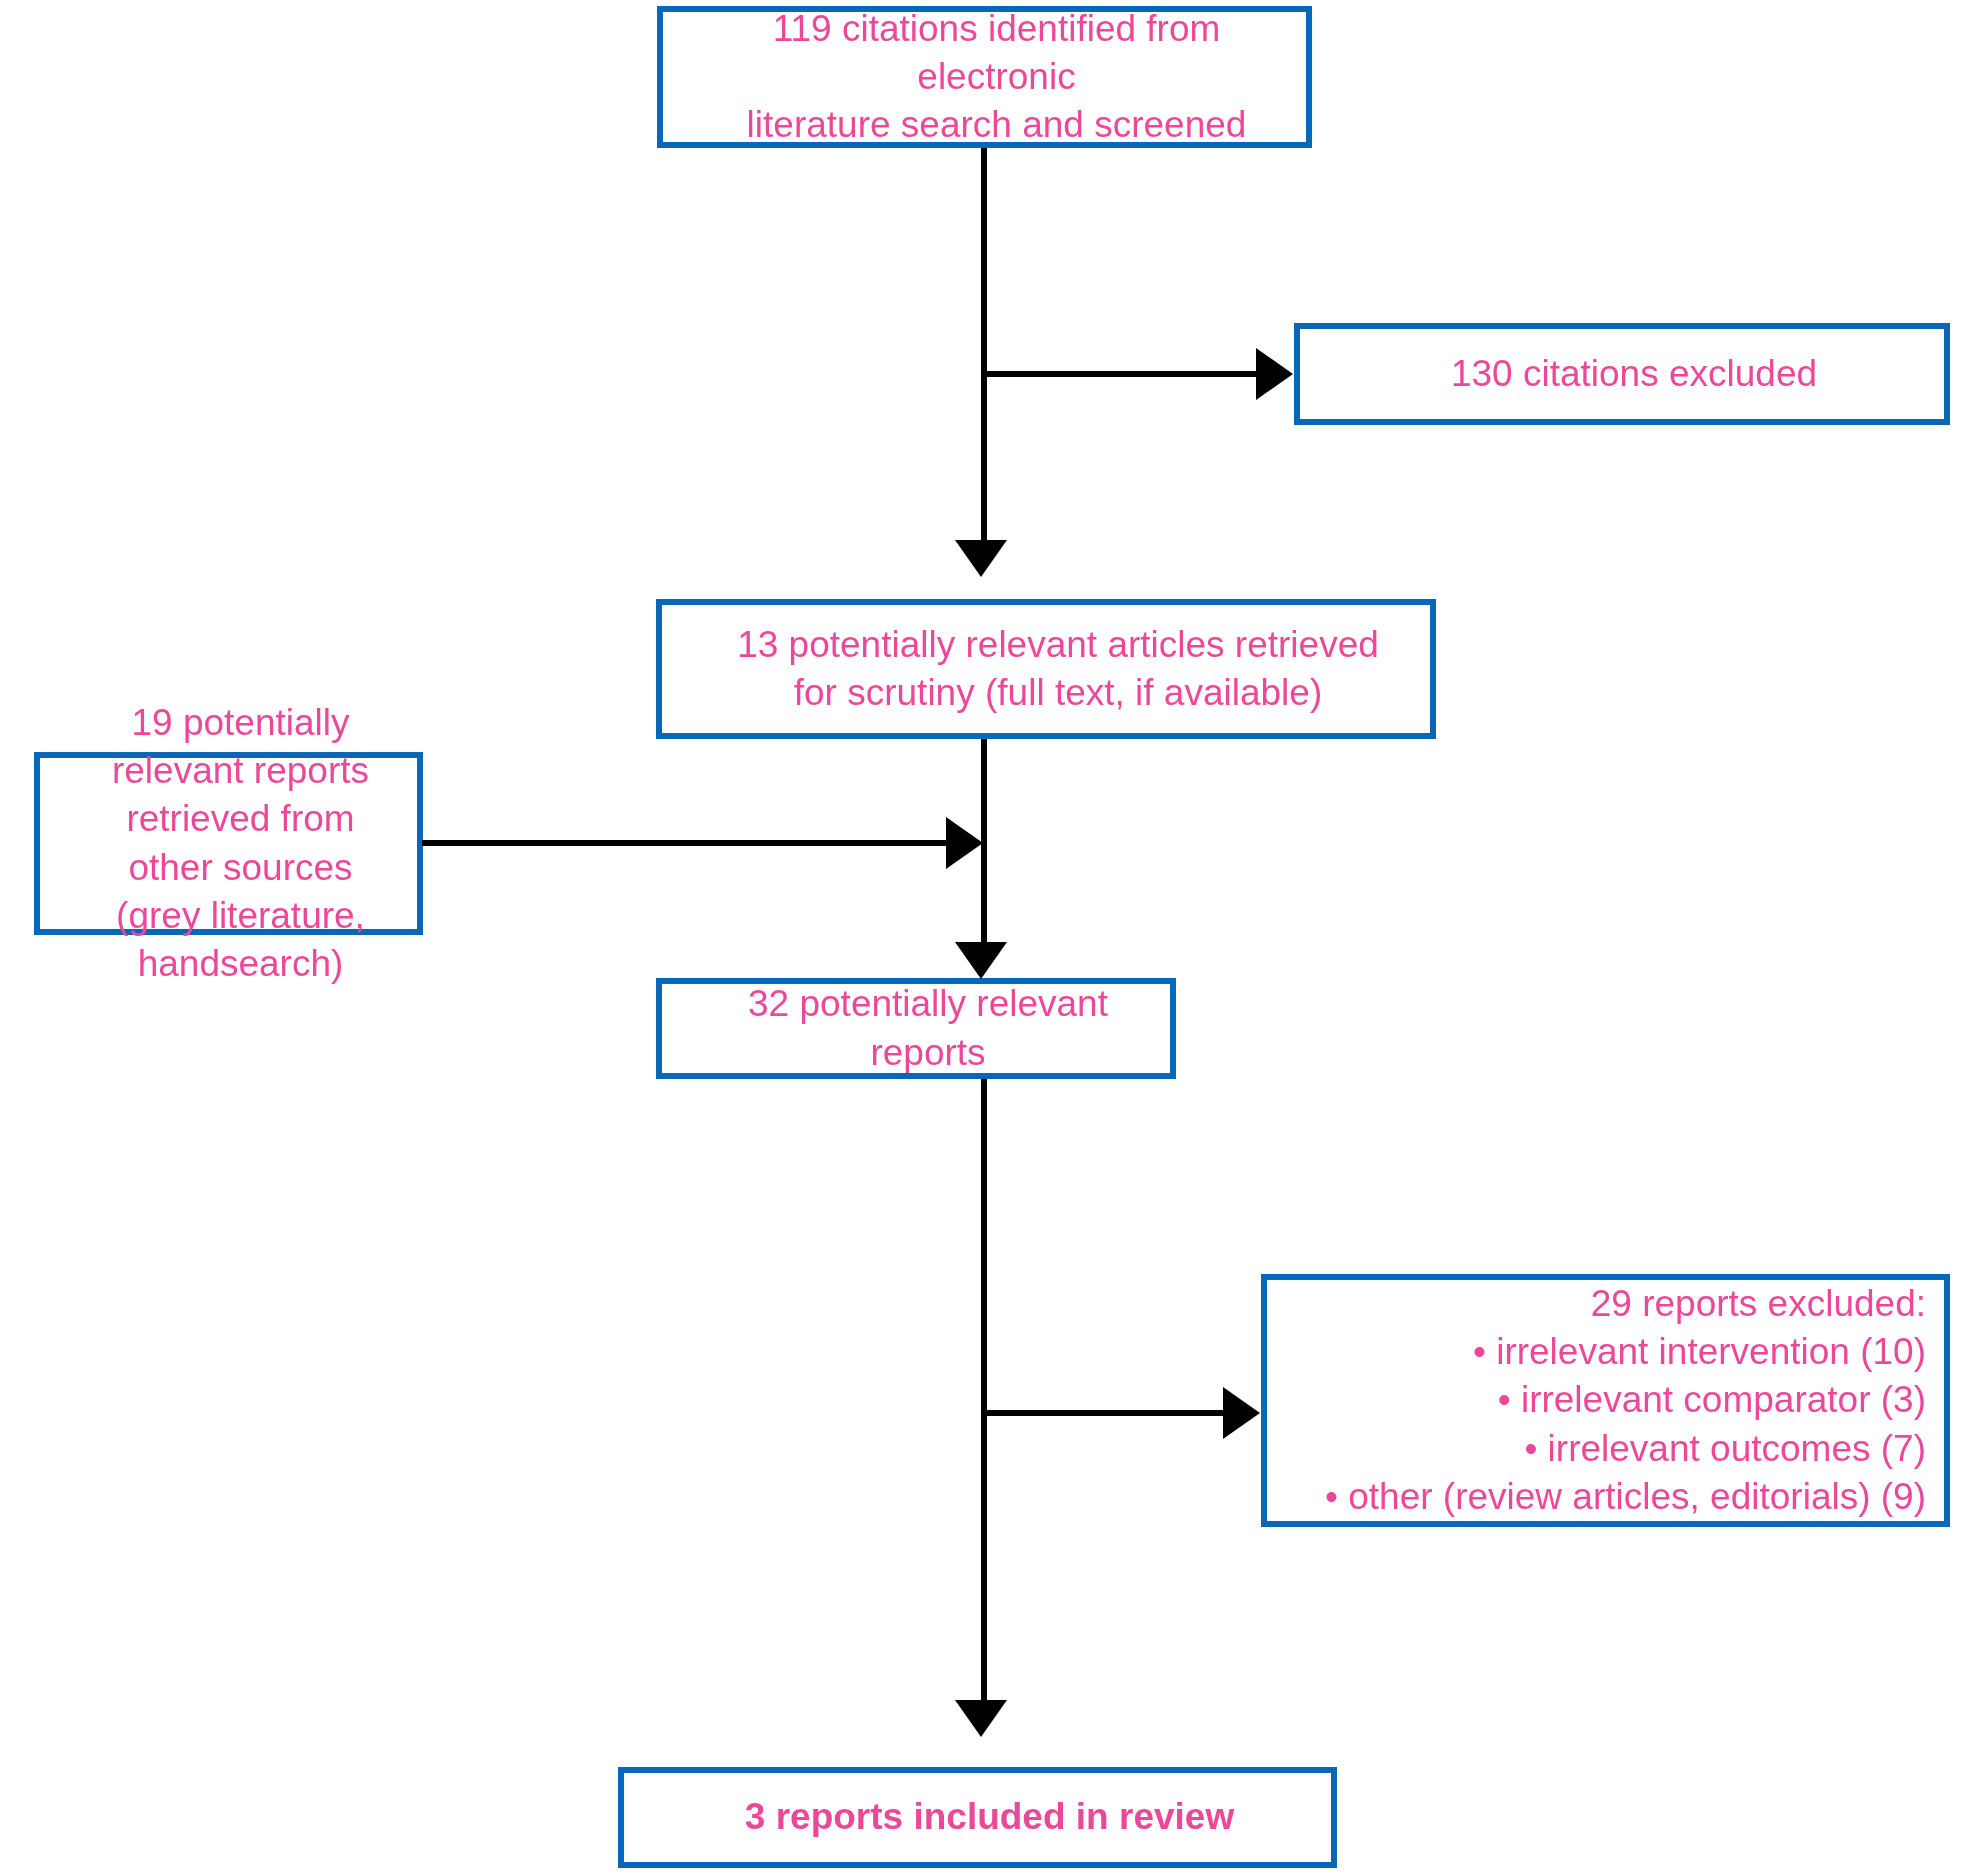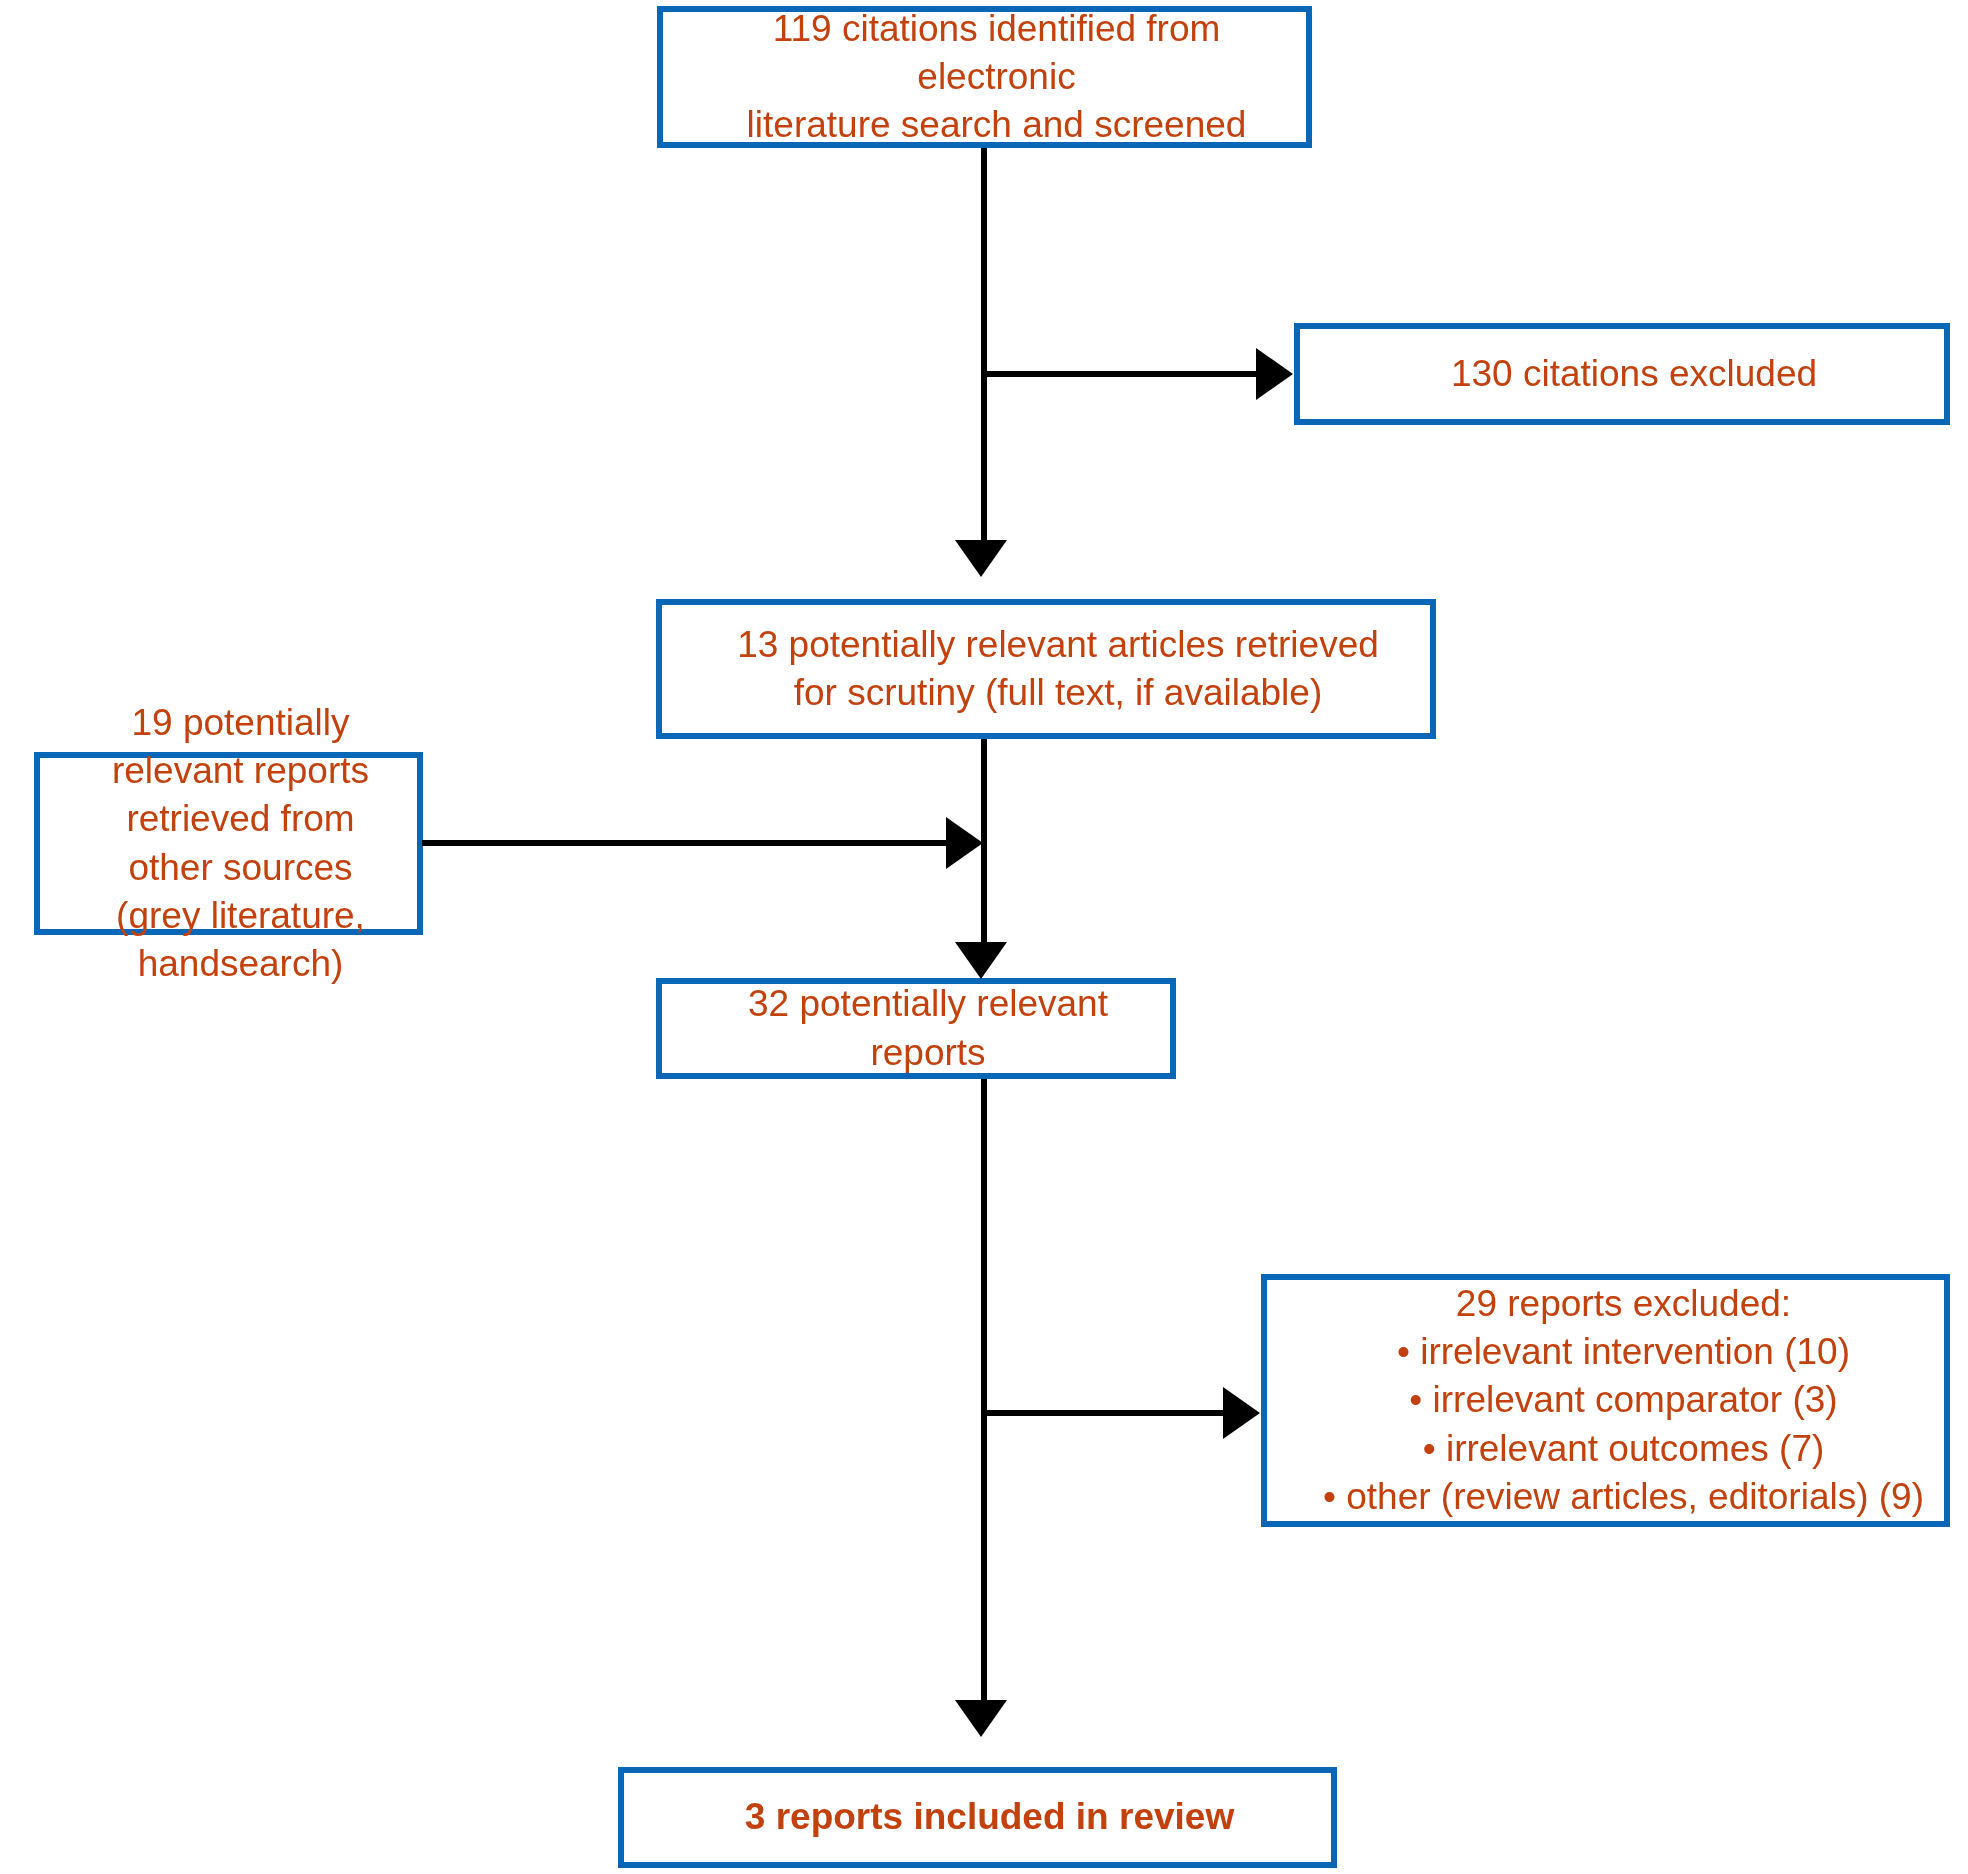--- a/index.html
+++ b/index.html
@@ -18,36 +18,36 @@
     overflow: hidden;
   }
   .node {
     position: absolute;
     box-sizing: border-box;
     border: 6.2px solid #0a67b8;
     background: #ffffff;
     display: flex;
     align-items: center;
     justify-content: center;
-    color: #c2410c;
+    color: #ec4899;
     font-size: 37px;
     line-height: 1.30;
     text-align: center;
     padding-left: 24px;
   }
   .node .node-text {
     display: block;
     width: 100%;
     padding: 0 16px;
     box-sizing: border-box;
     white-space: pre-line;
   }
   .node.align-left {
     justify-content: flex-start;
-    text-align: center;
+    text-align: right;
   }
   .node.align-left .node-text {
     padding-left: 30px;
     padding-right: 18px;
   }
 
   
   #node-identified   { left: 657px;  top: 6.2px;    width: 655px; height: 142px; }
   #node-excluded-106 { left: 1294px; top: 323px;  width: 656px; height: 102px; }
   #node-retrieved-13 { left: 656px;  top: 599px;  width: 780px; height: 140px; }

